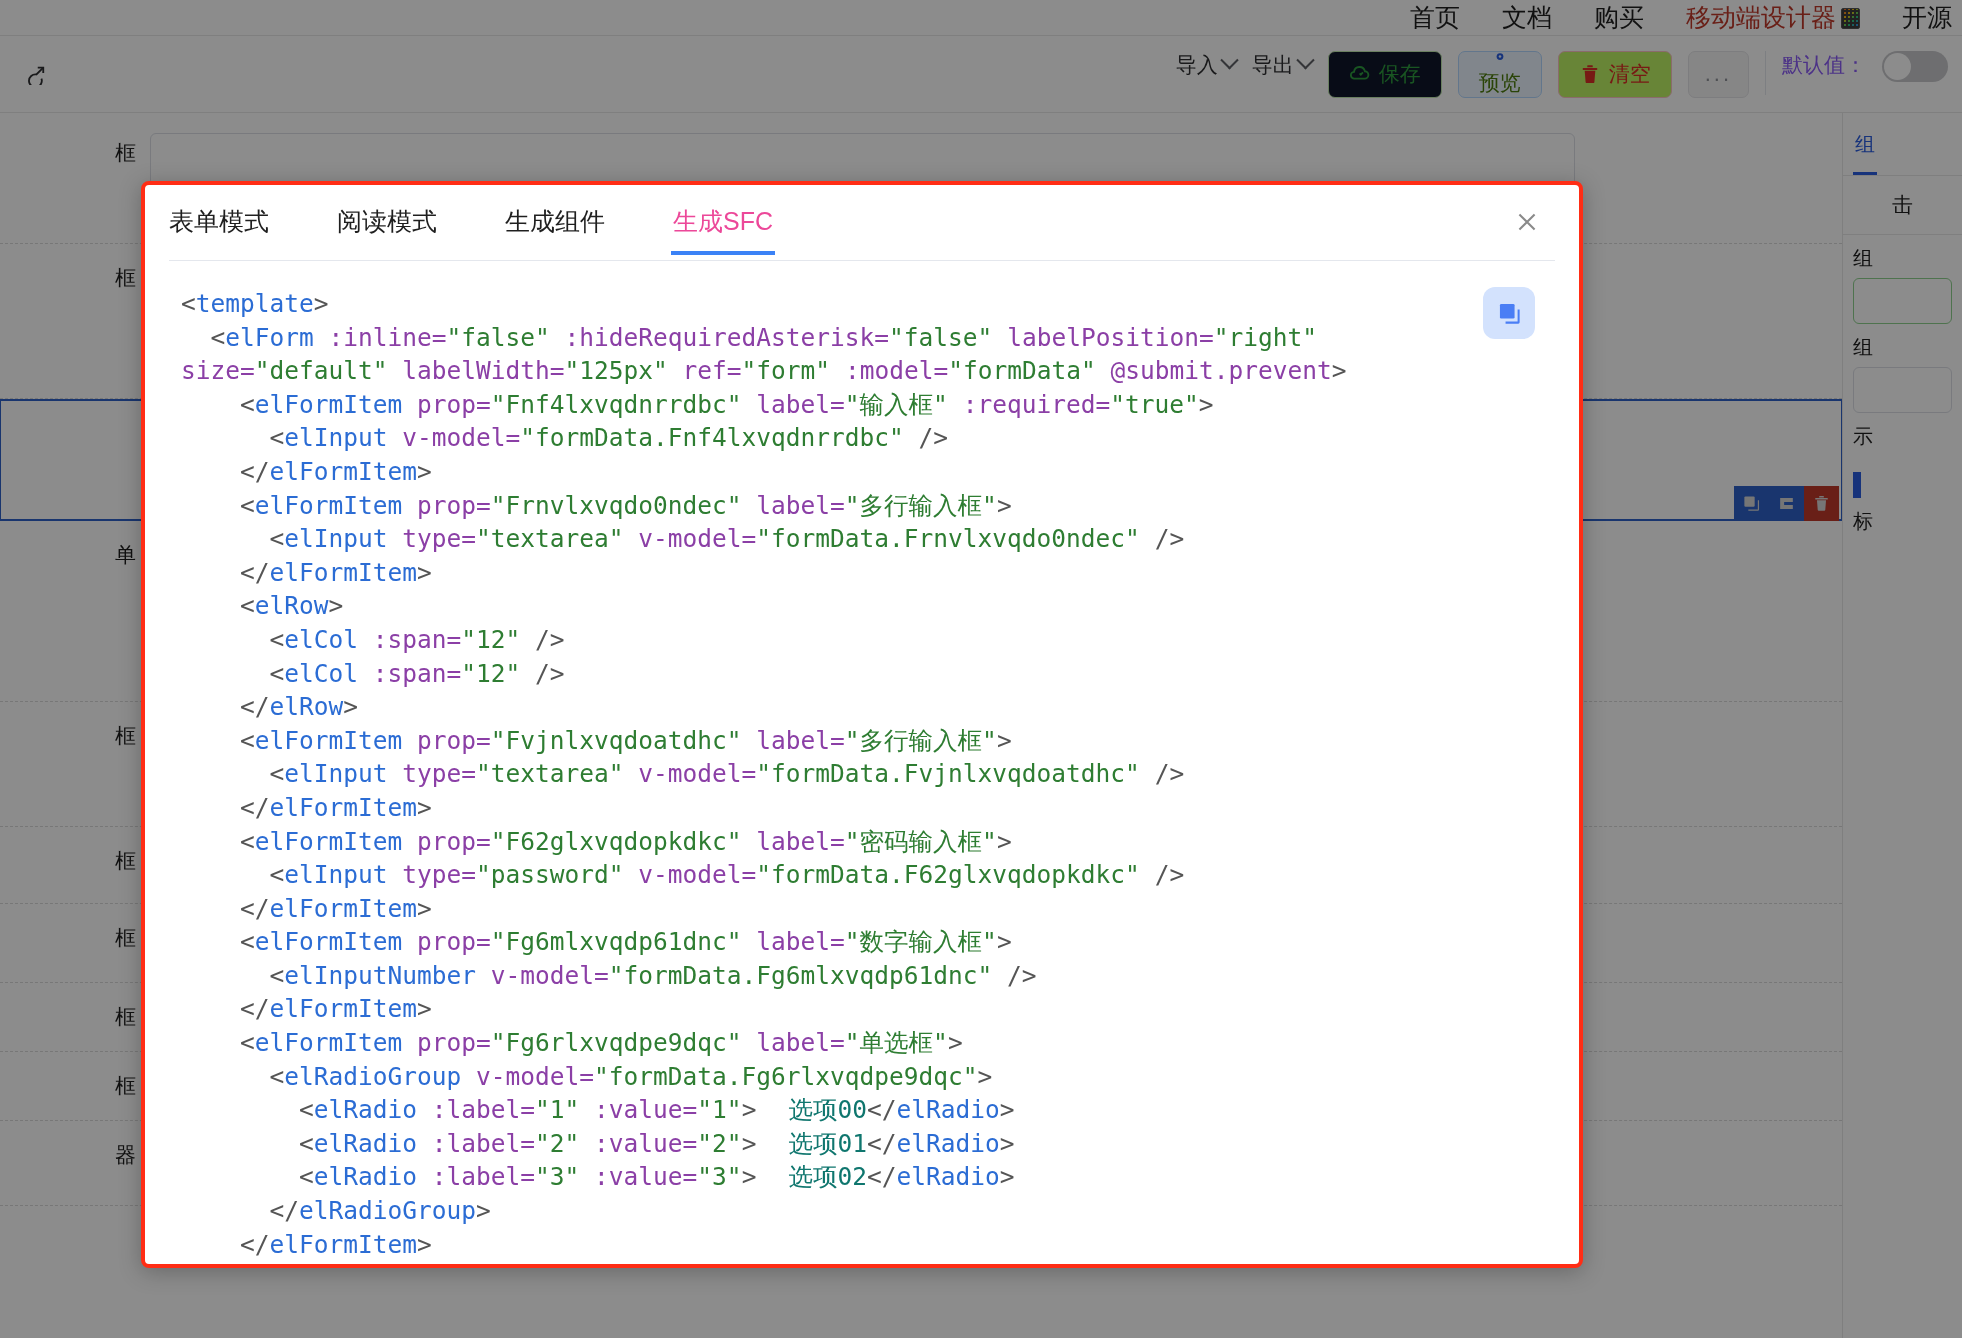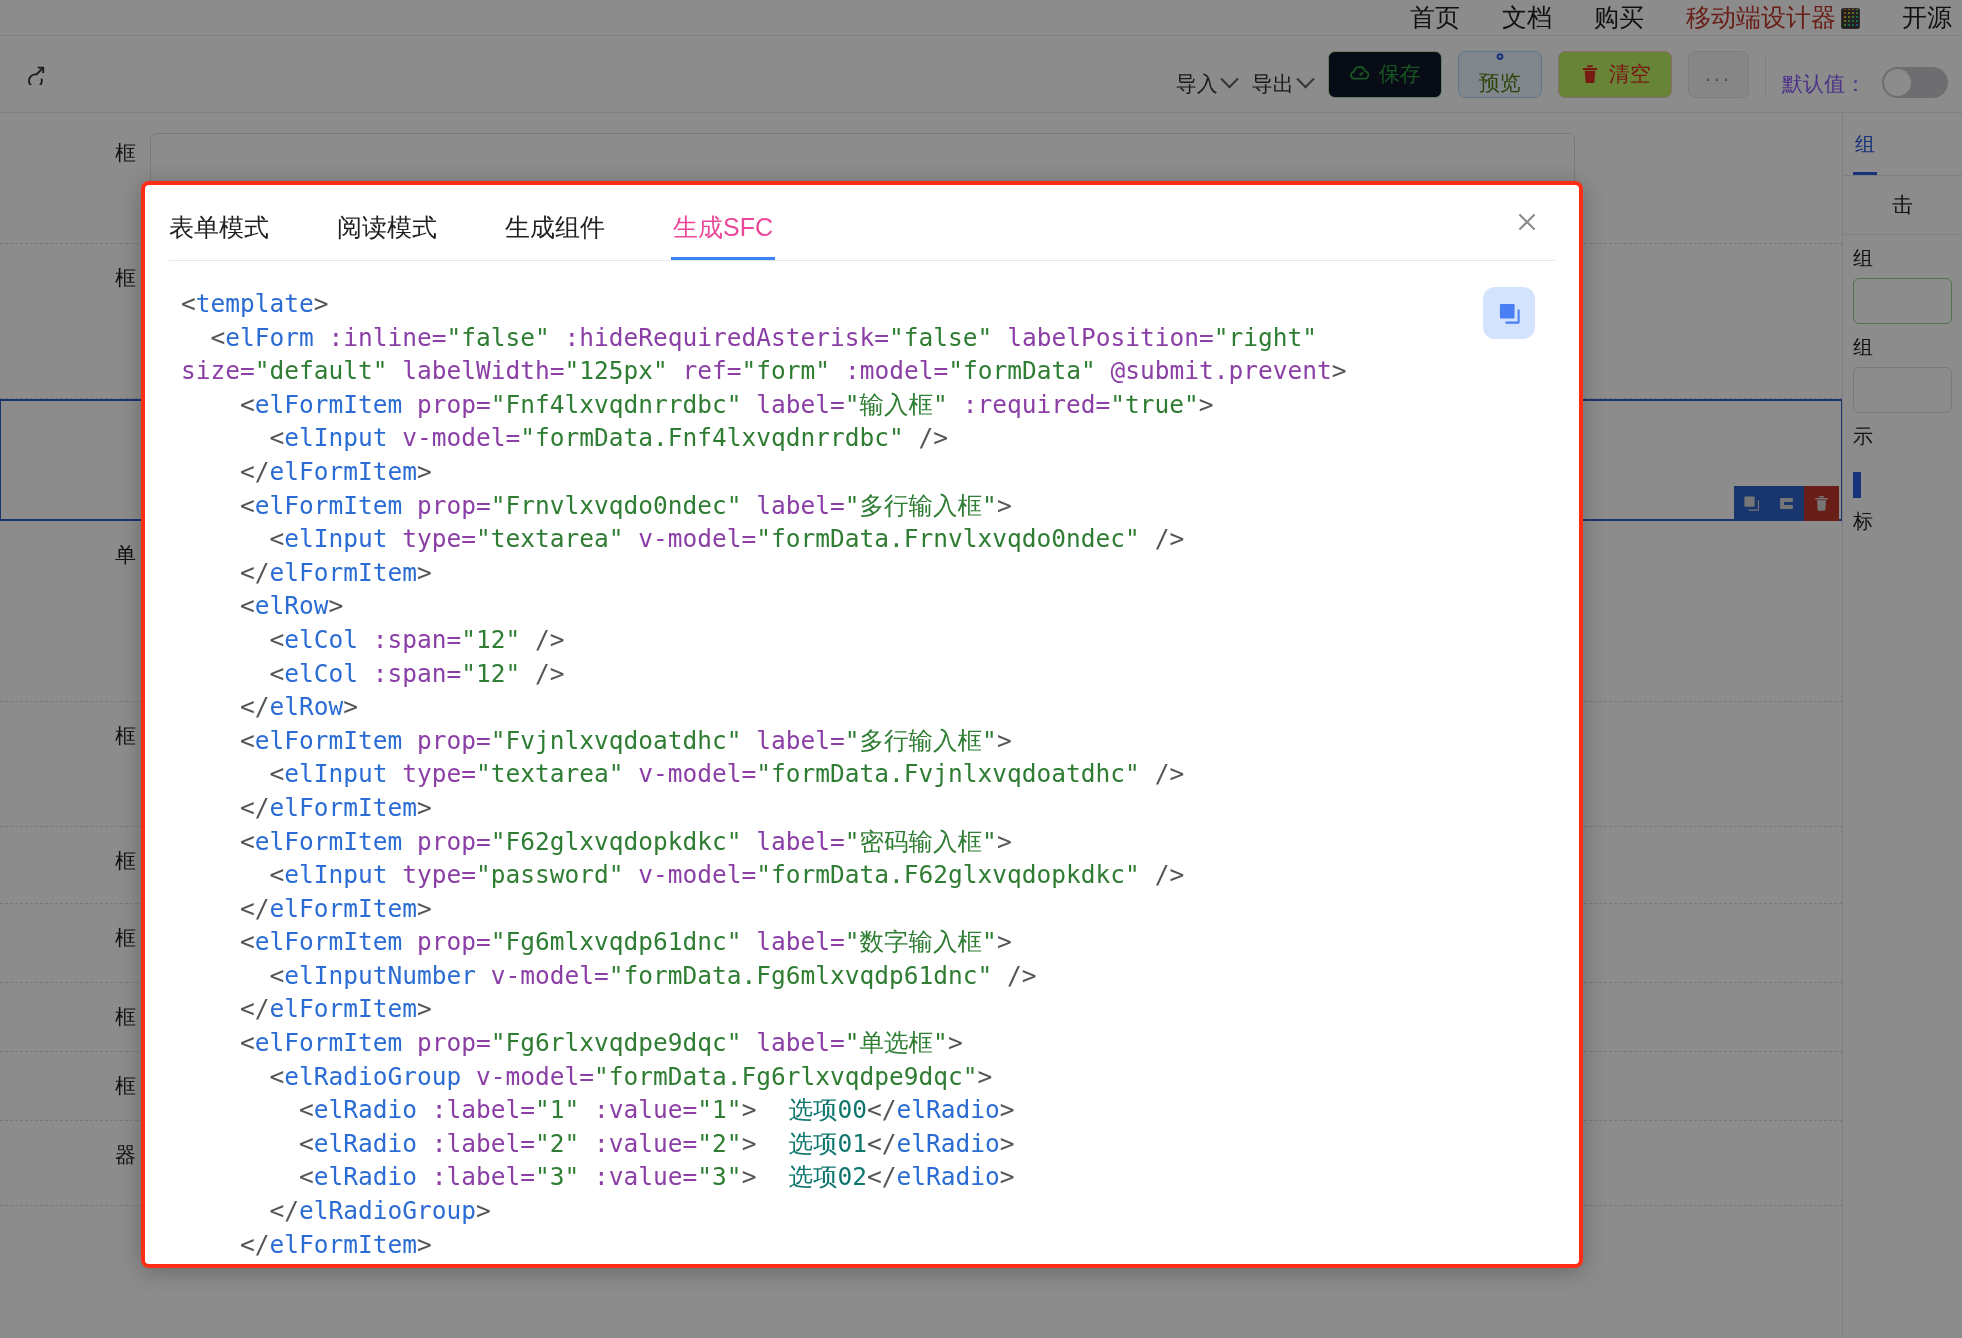--- a/index.html
+++ b/index.html
@@ -21,21 +21,21 @@
       background:
         repeating-linear-gradient(90deg,#3c3c3c 0 2px,transparent 2px 4px),
         repeating-linear-gradient(0deg,#3c3c3c 0 2px,transparent 2px 4px),
         linear-gradient(135deg,#e74c3c,#f1c40f 35%,#2ecc71 60%,#3498db 85%);
       border:1px solid #555;box-sizing:border-box;border-radius:2px;}
 
   
   .toolbar{position:absolute;top:36px;left:0;right:0;height:77px;background:#fff;
            display:flex;align-items:center;border-bottom:1px solid #e8e8e8;box-sizing:border-box;}
   .tb-left{display:flex;align-items:center;padding-left:18px;gap:26px;}
-  .tb-right{margin-left:auto;display:flex;align-items:flex-end;gap:16px;padding-right:14px;}
+  .tb-right{margin-left:auto;display:flex;align-items:flex-start;gap:16px;padding-right:14px;}
   .icon-btn-plain{width:34px;height:34px;display:flex;align-items:center;justify-content:center;
                   color:#303133;font-size:25px;cursor:pointer;}
   .dropdown-link{font-size:21px;color:#303133;display:flex;align-items:center;gap:5px;cursor:pointer;white-space:nowrap;}
   .caret{display:inline-block;width:11px;height:11px;border-right:2px solid #606266;border-bottom:2px solid #606266;
          transform:rotate(45deg) translate(-3px,-3px);}
   .btn{display:flex;align-items:center;gap:8px;height:47px;padding:0 20px;border-radius:7px;font-size:21px;
        box-sizing:border-box;cursor:pointer;white-space:nowrap;border:1px solid transparent;}
   .btn-success{background:#0f172a;border-color:#c2e7b0;color:#2e9c3e;font-family:Liberation Mono, monospace;}
   .btn-primary-plain{background:#ecf5ff;border-color:#b3d8ff;color:#4d7c0f;flex-direction:column;}
   .btn-danger-plain{background:#bef264;border-color:#fbc4c4;color:#d93025;}
@@ -93,21 +93,21 @@
 
   
   .dimmer{position:absolute;inset:0;background:rgba(0,0,0,0.45);}
 
   
   .modal{position:absolute;left:141px;top:181px;width:1442px;height:1087px;background:#fff;
          border:4px solid #ff2d15;border-radius:8px;box-sizing:border-box;overflow:hidden;
          box-shadow:0 4px 22px rgba(0,0,0,.25);}
   .modal-close{position:absolute;right:30px;top:15px;width:44px;height:44px;display:flex;
                align-items:center;justify-content:center;cursor:pointer;color:#8a8a8a;}
-  .m-tabs{display:flex;align-items:flex-end;padding:30px 0 1px 24px;height:76px;box-sizing:border-box;
+  .m-tabs{display:flex;align-items:flex-end;padding:30px 0 7px 24px;height:76px;box-sizing:border-box;
           position:relative;}
   .m-tab{font-size:25px;color:#1f1f1f;padding:0 0 16px 0;margin-right:68px;cursor:pointer;position:relative;
          white-space:nowrap;}
   .m-tab.active{color:#ec4899;}
   .m-tab.active::after{content:"";position:absolute;left:-2px;right:-2px;bottom:-1px;height:4px;background:#3b82f6;}
   .m-tabs-rule{position:absolute;left:24px;right:24px;bottom:0;height:1px;background:#e4e7ed;}
   .m-body{position:relative;padding:26px 0 0 0;height:calc(100% - 76px);box-sizing:border-box;overflow:hidden;}
   .copy-fab{position:absolute;right:44px;top:26px;width:52px;height:52px;border-radius:12px;background:#d3e2fd;
             display:flex;align-items:center;justify-content:center;cursor:pointer;}
   pre.code{margin:0;padding:0 0 0 36px;font-family:"DejaVu Sans Mono","Liberation Mono",monospace;

